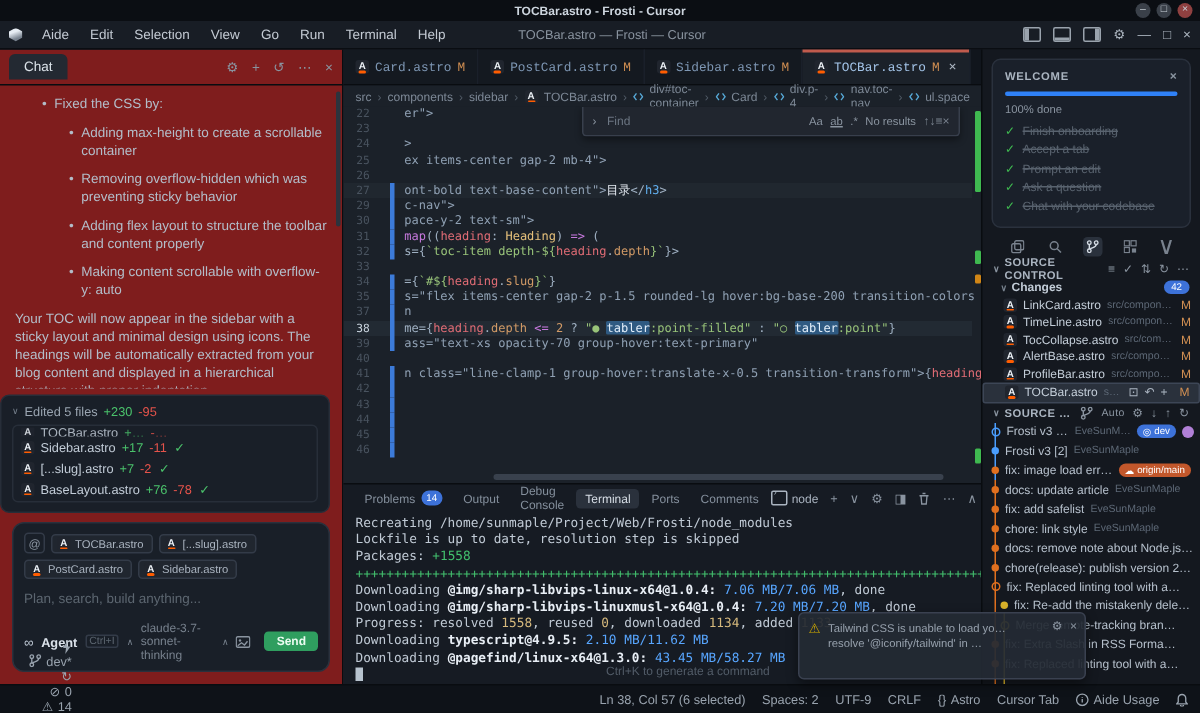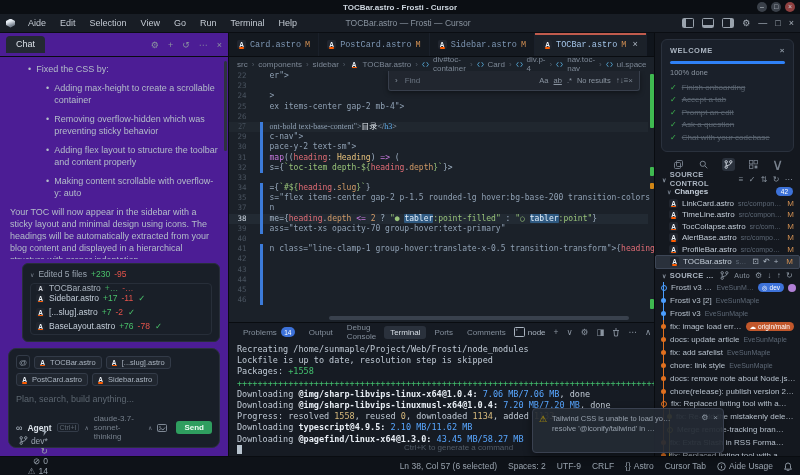--- a/index.html
+++ b/index.html
@@ -24,33 +24,33 @@
   .layic i{position:absolute;background:#9aa3ad;}
   .layic.l i{left:0;top:0;bottom:0;width:3px;}
   .layic.b i{left:0;right:0;bottom:0;height:2.5px;}
   .layic.r i{right:0;top:0;bottom:0;width:3px;}
   .mbtn{font-size:9px;line-height:9px;}
 
   
   .main{flex:1;display:flex;min-height:0;}
 
   
-  .chat{width:228px;flex:none;background:#4c1d95;border-right:1px solid #090c10;display:flex;flex-direction:column;min-height:0;justify-content:center;}
+  .chat{width:228px;flex:none;background:#7f1d1d;border-right:1px solid #090c10;display:flex;flex-direction:column;min-height:0;justify-content:center;}
   .chat-head{height:23px;flex:none;display:flex;align-items:center;padding:0 6px;border-bottom:1px solid #090c10;}
   .chat-tab{font-size:9px;color:#dce3ea;background:#232932;border-radius:4px 4px 0 0;padding:3px 10px 4px;}
   .chat-hicons{margin-left:auto;display:flex;gap:9px;color:#8a94a0;font-size:9px;}
   .chat-body{flex:1;min-height:0;overflow:hidden;padding:6px 10px 0 10px;font-size:9px;line-height:12px;color:#b3bdc9;position:relative;}
   .cb-li{display:flex;gap:5px;margin:0 0 7px 18px;}
   .cb-li.sub{margin-left:36px;}
   .cb-li .dot{flex:none;}
   .cb-p{margin:0 0 9px 0;}
   .chat-scrollbar{position:absolute;right:1px;top:4px;width:3px;height:90px;background:#2c333d;border-radius:2px;}
 
   
-  .edited{flex:none;margin:4px 8px 4px 22px;background:#191f28;border:1px solid #272e39;border-radius:6px;padding:5px 7px 6px;}
+  .edited{flex:none;margin:4px 8px 4px 0;background:#191f28;border:1px solid #272e39;border-radius:6px;padding:5px 7px 6px;}
   .ed-head{display:flex;gap:4px;font-size:8.5px;color:#9aa5b1;align-items:center;}
   .ed-head .add{color:#4ac26b;} .ed-head .del{color:#e5534b;}
   .ed-box{margin-top:4px;border:1px solid #272e39;border-radius:4px;padding:1px 5px;overflow:hidden;}
   .ed-row{display:flex;align-items:center;gap:4px;height:14px;font-size:8.5px;color:#c3cdd8;}
   .ed-row.clip{height:6px;overflow:hidden;opacity:.85;}
   .ed-row .add{color:#4ac26b;} .ed-row .del{color:#e5534b;} .ed-row .ok{color:#4ac26b;margin-left:1px;}
 
   
   .inputcard{flex:none;margin:2px 8px 8px;background:#191f28;border:1px solid #2a313d;border-radius:8px;padding:6px 7px 6px;}
   .pills{display:flex;flex-wrap:wrap;gap:4px;align-items:center;}
@@ -81,21 +81,21 @@
   .crumbs .cicon{display:inline-flex;color:#56a8d6;}
 
   
   .editor{flex:1;min-height:0;position:relative;overflow:hidden;background:#1b2129;}
   .code{position:absolute;inset:0 6px 0 0;}
   .cl{display:flex;height:10.2px;line-height:10.3px;font-family:"DejaVu Sans Mono",monospace;font-size:8px;white-space:pre;}
   .cl .num{width:26px;text-align:center;color:#49535f;padding-right:5px;flex:none;font-size:7.5px;}
   .cl .chg{width:2.5px;flex:none;margin-right:7px;}
   .cl .chg.on{background:#3c7bd9;}
   .cl.cur{background:rgba(130,150,180,.08);}
-  .cl.hl{background:rgba(130,150,180,.05);font-family:Liberation Serif, serif;}
+  .cl.hl{background:rgba(130,150,180,.05);}
   .cl.cur .num{color:#cdd7e2;}
   .tk-dim{color:#8fa0b3;} .tk-pn{color:#9fb0c2;} .tk-s{color:#98c379;} .tk-k{color:#c678dd;}
   .tk-v{color:#e06c75;} .tk-n{color:#d19a66;} .tk-f{color:#e5c07b;} .tk-b{color:#61afef;} .tk-w{color:#e6ecf3;}
   .tk-sel{background:#2f5a82;color:#e2eefa;border-radius:1px;}
 
   .find{position:absolute;top:0;right:14px;width:238px;height:19px;background:#21262f;border:1px solid #383f4c;border-top:none;border-radius:0 0 3px 3px;display:flex;align-items:center;gap:5px;padding:0 6px;box-shadow:0 2px 5px rgba(0,0,0,.4);z-index:5;}
   .find .chev{color:#8a94a0;font-size:8px;}
   .find input{flex:1;min-width:20px;background:transparent;border:none;outline:none;color:#c3cdd8;font-size:8px;font-family:"Liberation Sans",sans-serif;}
   .find input::placeholder{color:#6c7683;}
   .find .tog{font-size:7.5px;color:#8a94a0;}
@@ -682,25 +682,20 @@
               <span>dev</span>
             </span>
             <span class="avatar"></span>
           </div>
           <div class="commit">
             <span class="cdot blue"></span>
             <span class="cmsg">Frosti v3 [2]</span>
             <span class="cauthor">EveSunMaple</span>
           </div>
           <div class="commit">
-            <span class="cdot blue"></span>
-            <span class="cmsg">Frosti v3</span>
-            <span class="cauthor">EveSunMaple</span>
-          </div>
-          <div class="commit">
             <span class="cdot orange"></span>
             <span class="cmsg">fix: image load err…</span>
             <span class="cbdg orange">
               <span>☁</span>
               <span>origin/main</span>
             </span>
           </div>
           <div class="commit">
             <span class="cdot orange"></span>
             <span class="cmsg">docs: update article</span>

